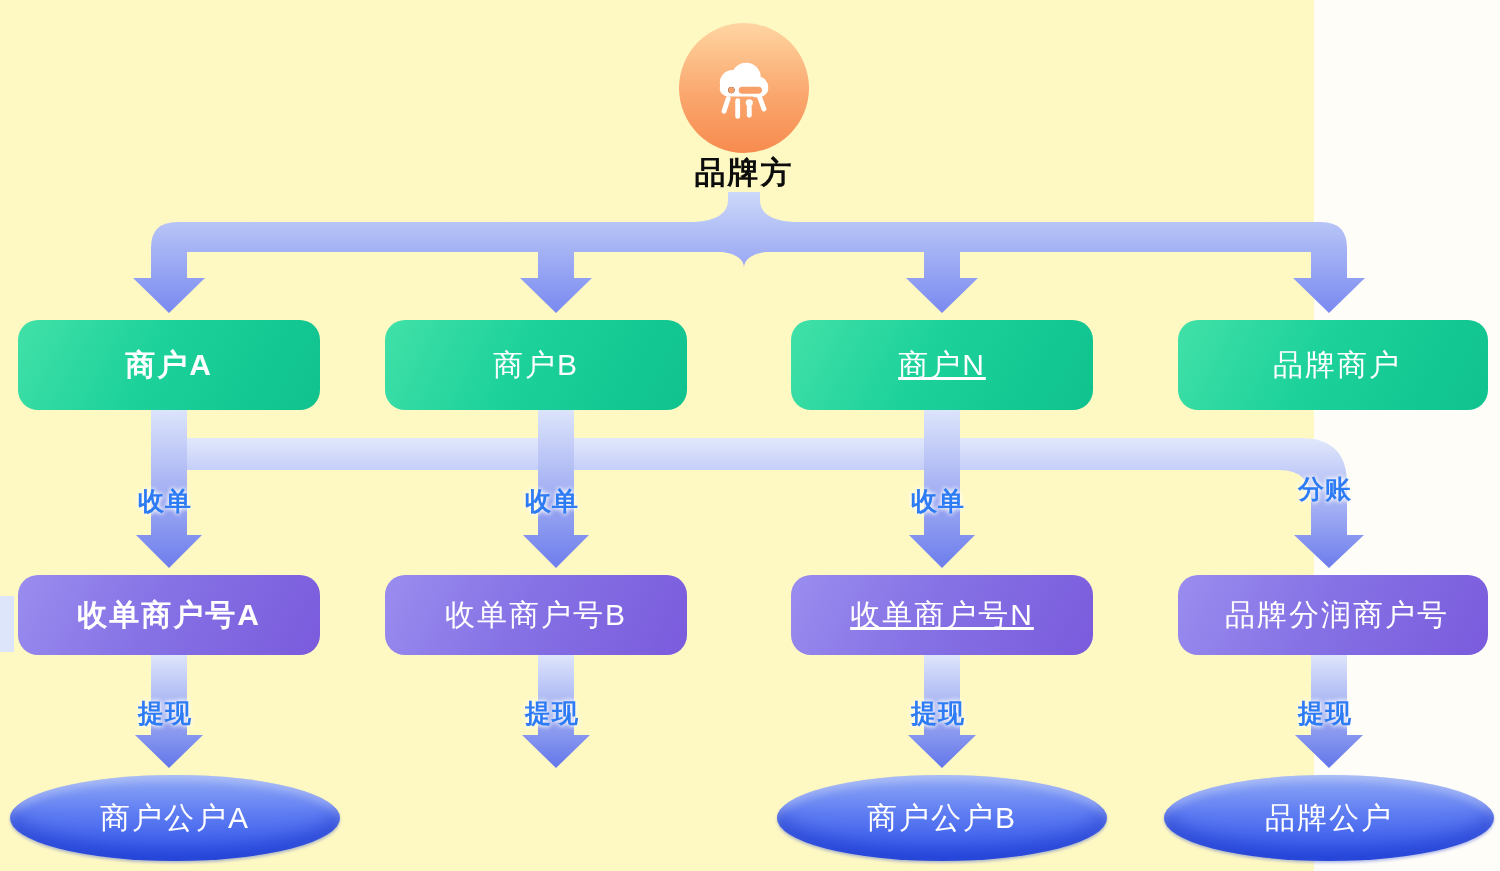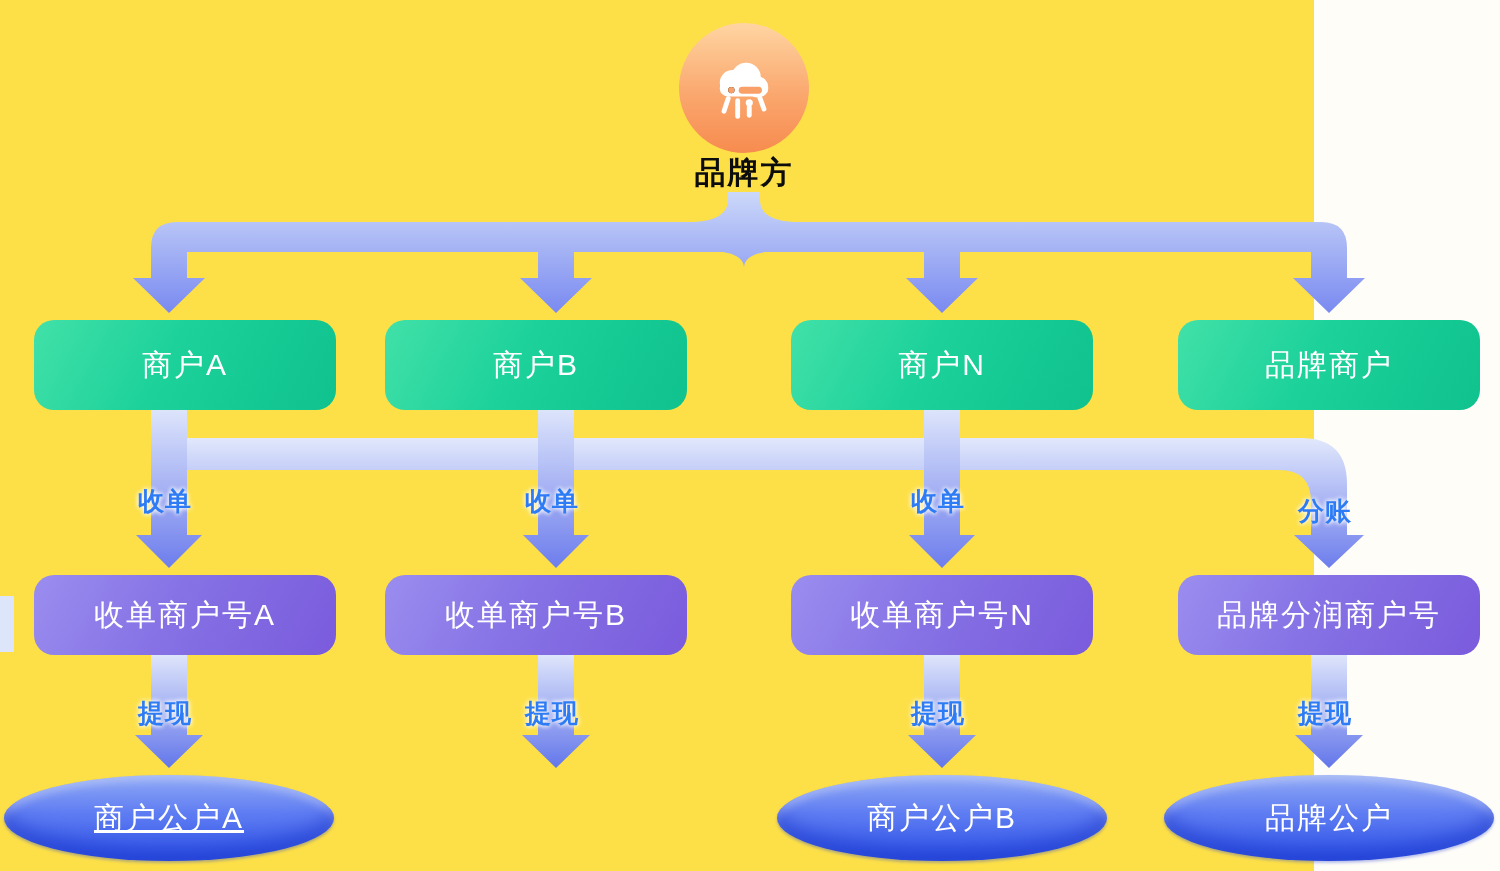--- a/index.html
+++ b/index.html
@@ -2,60 +2,60 @@
 <html><head>
 <meta charset="utf-8">
 <style>
   html,body{margin:0;padding:0;}
   body{
     width:1500px;height:871px;
     background:#fffdf8;
     font-family:"Liberation Sans","DejaVu Sans",sans-serif;
     overflow:hidden;
   }
-  .canvas{position:relative;width:1314px;height:871px;background:#fde047;}
+  .canvas{position:relative;width:1314px;height:871px;background:#fef9c3;}
   svg.connectors{position:absolute;left:0;top:0;width:1500px;height:871px;}
 
   
   .root-circle{
     position:absolute;left:679px;top:23px;width:130px;height:130px;border-radius:50%;
     background:linear-gradient(180deg,#ffd5a2 0%,#faa76e 55%,#f78b4f 100%);
     display:flex;align-items:center;justify-content:center;
   }
   .root-label{
     position:absolute;top:152px;left:744px;transform:translateX(-50%);
     font-size:31px;font-weight:700;color:#0c0c0c;letter-spacing:2px;white-space:nowrap;
   }
 
   
   .node{
     position:absolute;width:302px;display:flex;align-items:center;justify-content:center;
     color:#ffffff;font-size:30px;letter-spacing:2px;border-radius:20px;white-space:nowrap;
   }
   .node.green{top:320px;height:90px;background:linear-gradient(118deg,#41e1a8 0%,#1cd19a 45%,#0fc28e 100%);}
   .node.purple{top:575px;height:80px;background:linear-gradient(118deg,#9a8def 0%,#8672e5 45%,#7a5bdc 100%);text-align:right;}
-  .c0{left:34px;} .c1{left:385px;} .c2{left:791px;} .c3{left:1178px;}
+  .c0{left:18px;font-weight:bold;} .c1{left:385px;} .c2{left:791px;text-decoration:underline;} .c3{left:1178px;padding-left:8px;}
 
   
   .ellipse{
     position:absolute;top:775px;width:330px;height:86px;border-radius:50%;
     background:linear-gradient(180deg,#90aaf6 0%,#5e7cf2 45%,#2e53ea 100%);
     box-shadow:inset 0 -12px 18px rgba(24,49,196,.5), inset 0 5px 8px rgba(255,255,255,.35), 0 2px 3px rgba(40,70,210,.35);
     display:flex;align-items:center;justify-content:center;
     color:#ffffff;font-size:30px;letter-spacing:2px;white-space:nowrap;
   }
-  .e0{left:4px;text-decoration:underline;} .e1{left:391px;} .e2{left:777px;} .e3{left:1164px;}
+  .e0{left:10px;} .e1{left:391px;} .e2{left:777px;} .e3{left:1164px;}
 
   
   .flow{
     position:absolute;transform:translateX(-52%);
     color:#2d7bf5;font-size:26px;font-weight:700;letter-spacing:1px;white-space:nowrap;
     text-shadow:0 0 5px #fffdf8,0 0 5px #fffdf8;
   }
-  .flow.r2{top:484px;} .flow.r2.brand{top:494px;} .flow.r3{top:696px;}
+  .flow.r2{top:484px;} .flow.r2.brand{top:472px;} .flow.r3{top:696px;}
   .f0{left:166px;} .f1{left:553px;} .f2{left:939px;} .f3{left:1326px;}
 </style>
 </head>
 <body>
 
 <div class="canvas">
 
   <svg class="connectors" viewBox="0 0 1500 871">
     <defs>
       <linearGradient id="g1" gradientUnits="userSpaceOnUse" x1="0" y1="192" x2="0" y2="315">

